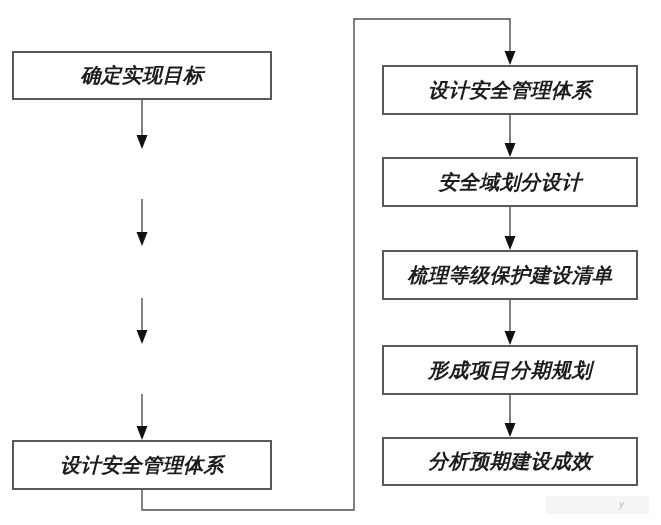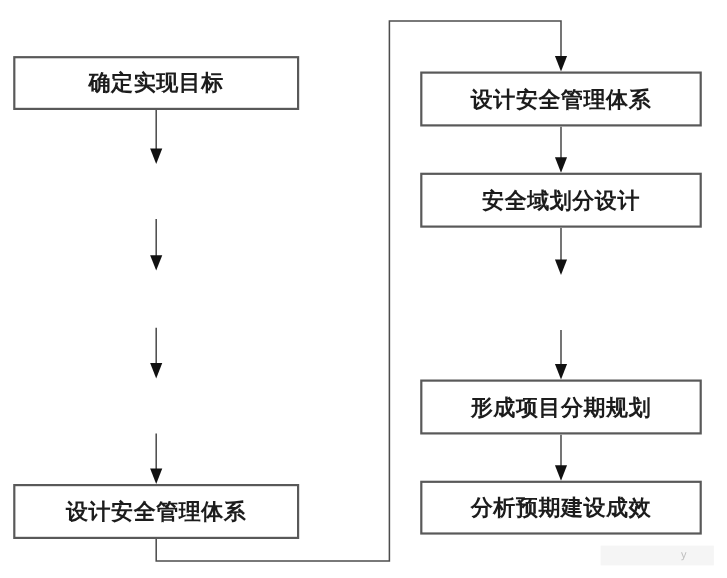--- a/index.html
+++ b/index.html
@@ -7,20 +7,21 @@
     padding: 0;
     background: #ffffff;
   }
   .canvas {
     position: relative;
     width: 649px;
     height: 525px;
     background: var(--background, #ffffff);
     overflow: hidden;
     font-family: "Liberation Sans", "DejaVu Sans", sans-serif;
+    font-style: italic;
   }
   .connector-layer {
     position: absolute;
     top: 0;
     left: 0;
     pointer-events: none;
   }
   .connector-layer line,
   .connector-layer path {
     stroke: var(--line, #4d4d4d);
@@ -104,20 +105,23 @@
   <div class="box left" style="top:440px;height:50px">
     <span>设计安全管理体系</span>
   </div>
 
   <div class="box right" style="top:65px">
     <span>设计安全管理体系</span>
   </div>
   <div class="box right" style="top:157px">
     <span>安全域划分设计</span>
   </div>
+  <div class="box right" style="top:250px">
+    <span>梳理等级保护建设清单</span>
+  </div>
   <div class="box right" style="top:437px;height:49px">
     <span>分析预期建设成效</span>
   </div>
   <div class="box right" style="top:345px">
     <span>形成项目分期规划</span>
   </div>
 
   <div class="watermark">
     <span>y</span>
   </div>

